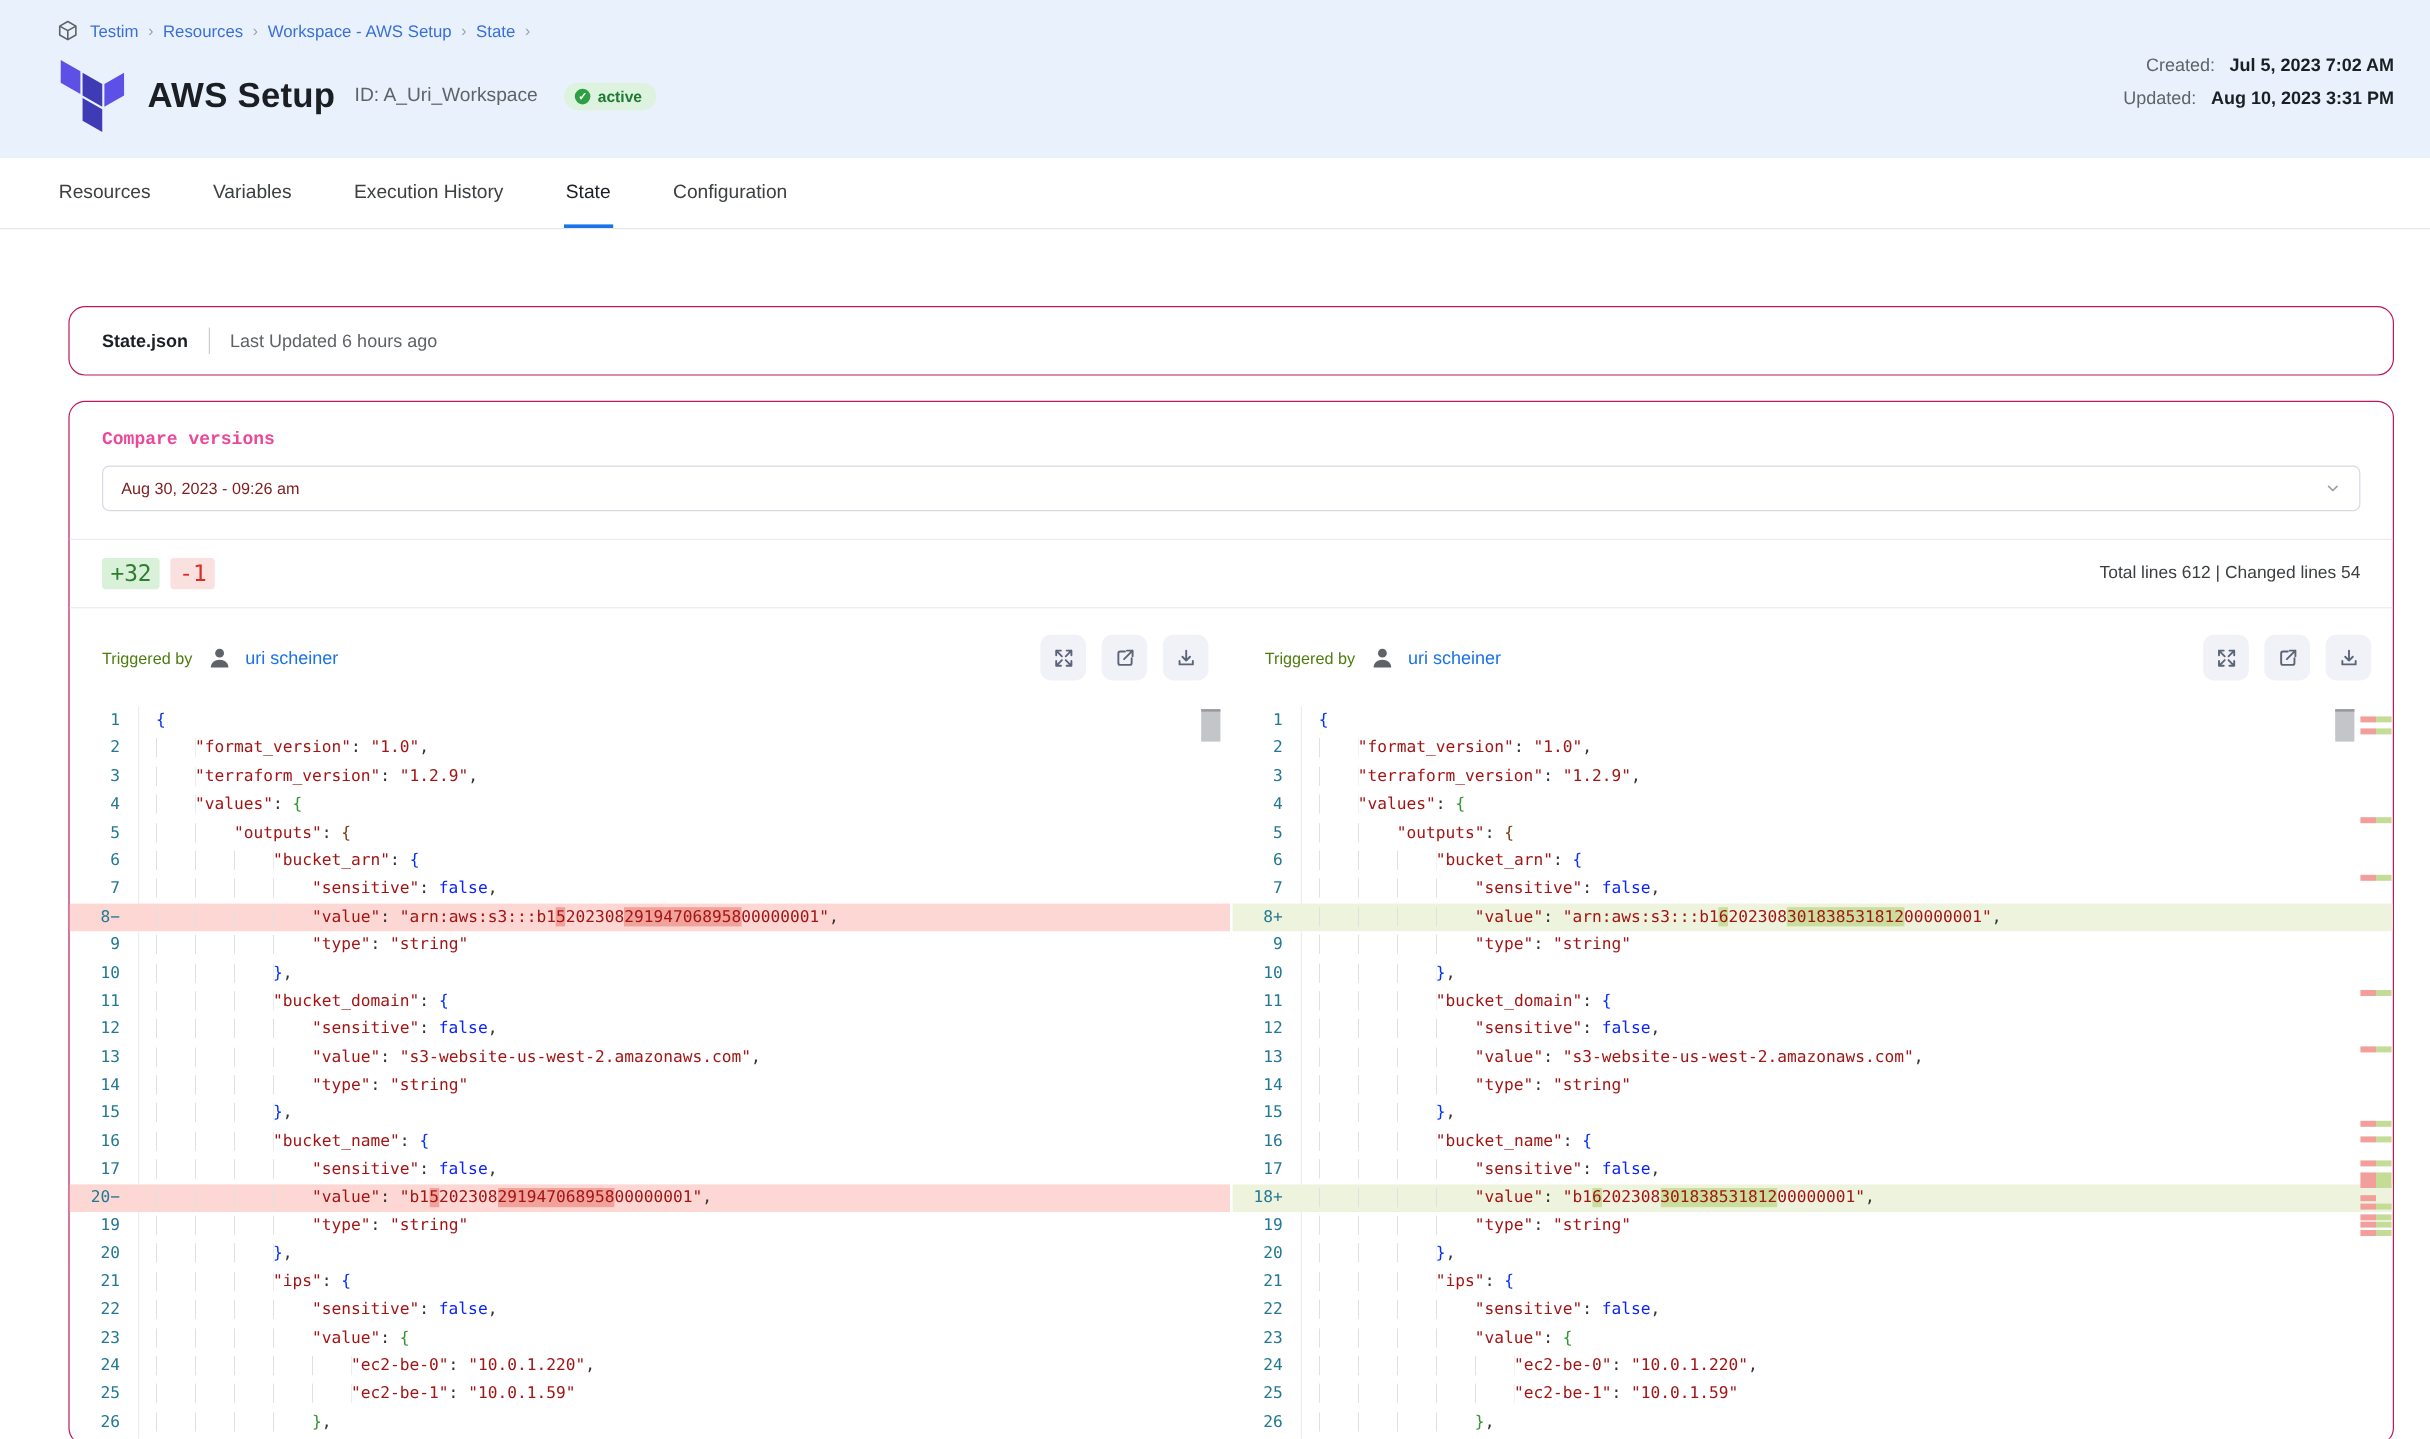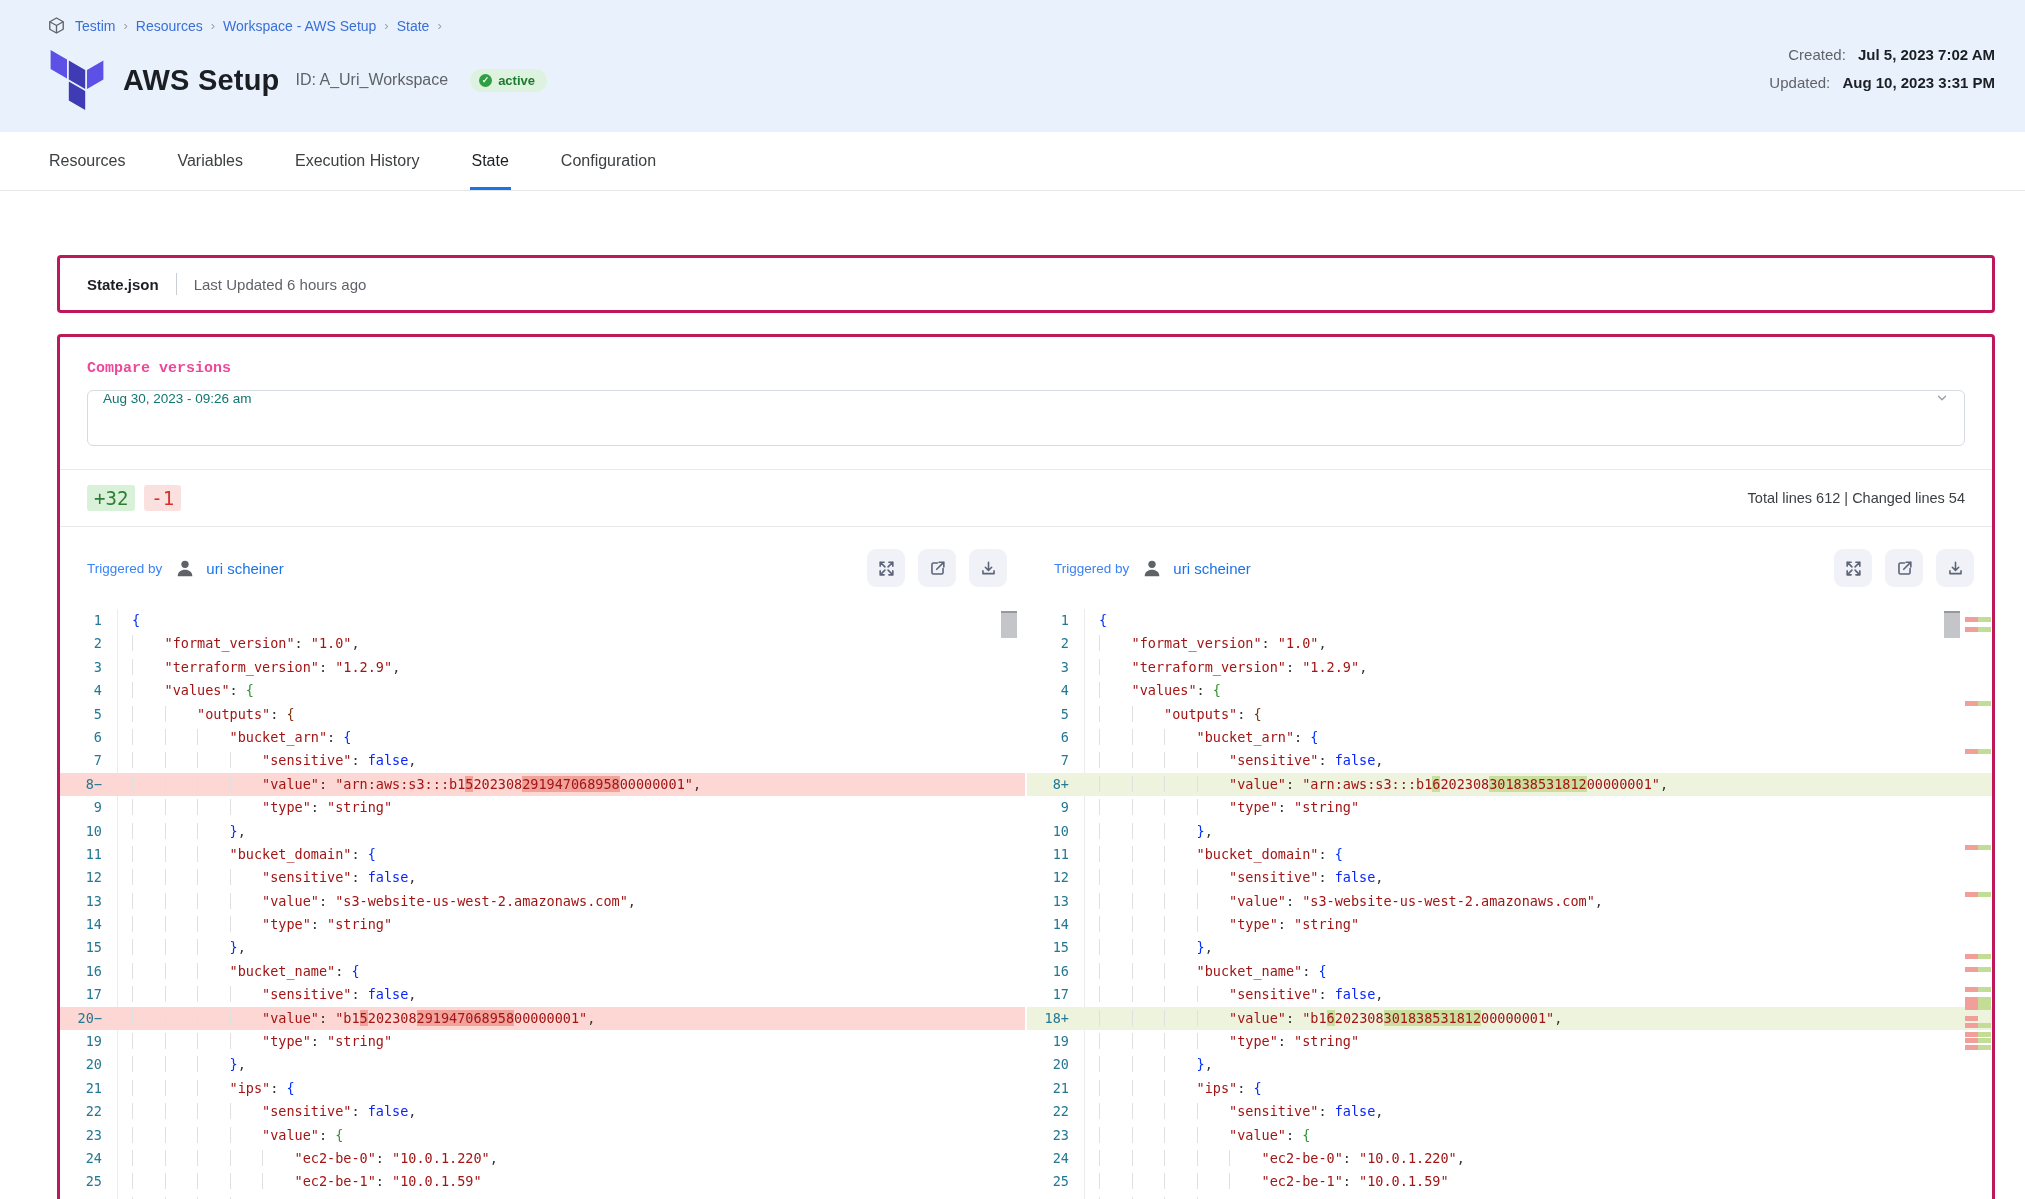--- a/index.html
+++ b/index.html
@@ -27,44 +27,44 @@
   .meta .lbl { color:#5f6368; margin-right:8px; }
   .meta .val { color:#1b1f24; font-weight:600; }
 
   
   .tabs { background:#fff; border-bottom:1px solid #e4e7ea; padding:0 0 0 47px; display:flex; gap:48px; }
   .tab { font-size:16px; color:#3c4043; padding:20px 2px 17px; border-bottom:3px solid transparent; cursor:pointer; }
   .tab.active { color:#1b1f24; border-bottom-color:#1a73e8; }
 
   
   main { padding:64px 30px 0 57px; }
-  .card { border:3px solid #be185d; border-radius:4px; background:#fff; }
+  .card { border:1px solid #be185d; border-radius:14px; background:#fff; }
   .file-card { height:58px; display:flex; align-items:center; padding:0 27px; margin-bottom:21px; }
   .file-name { font-size:15px; font-weight:700; color:#1b1f24; }
   .vsep { width:1px; height:22px; background:#c9ced4; margin:0 17px; }
   .file-updated { font-size:15px; color:#5f6368; }
 
   .cmp-title { font-size:15px; font-weight:700; padding:23px 27px 0; color:#ec4899;font-family:Liberation Mono, monospace; }
   .selects { display:flex; gap:40px; padding:13px 27px 23px; }
-  .select { flex:1; height:56px; border:1px solid #d6dae1; border-radius:6px; background:#fff;
-            display:flex; justify-content:space-between;
-            padding:0 15px; font-size:13.5px; color:#0f766e; cursor:pointer; }
+  .select { flex:1; height:38px; border:1px solid #d6dae1; border-radius:6px; background:#fff;
+            display:flex; align-items:center; justify-content:space-between;
+            padding:0 15px; font-size:13.5px; color:#7f1d1d; cursor:pointer; }
   .divider { height:1px; background:#e8eaed; }
 
   .summary { display:flex; align-items:center; padding:15px 27px; }
   .chip { font-family:"DejaVu Sans Mono", monospace; font-size:19px; padding:2px 7px; border-radius:3px; }
   .chip.add { background:#d9f0d9; color:#2e7d32; }
   .chip.del { background:#fbe0e0; color:#d93025; margin-left:9px; }
   .totals { margin-left:auto; font-size:14.5px; color:#3c4043; }
 
   .panels { display:flex; }
   .panel { flex:1; min-width:0; position:relative; }
   .panel + .panel { margin-left:2px; }
   .panel-head { display:flex; align-items:center; padding:22px 18px 22px 27px; }
-  .trig-lbl { font-size:13.5px; color:#3b82f6; }
+  .trig-lbl { font-size:13.5px; color:#4d7c0f; }
   .avatar { margin:0 10px 0 12px; display:flex; }
   .user-link { font-size:15px; color:#1a73e8; cursor:pointer; }
   .actions { margin-left:auto; display:flex; gap:13px; }
   .icon-btn { width:38px; height:38px; border-radius:9px; background:#f1f2f7; border:none;
               display:flex; align-items:center; justify-content:center; cursor:pointer; }
 
   
   .editor { position:relative; height:614px; overflow:hidden;
             font-family:"DejaVu Sans Mono", monospace; font-size:13.5px; line-height:23.4px; color:#2b2b2b; }
   .cl { display:flex; white-space:pre; height:23.4px; }

